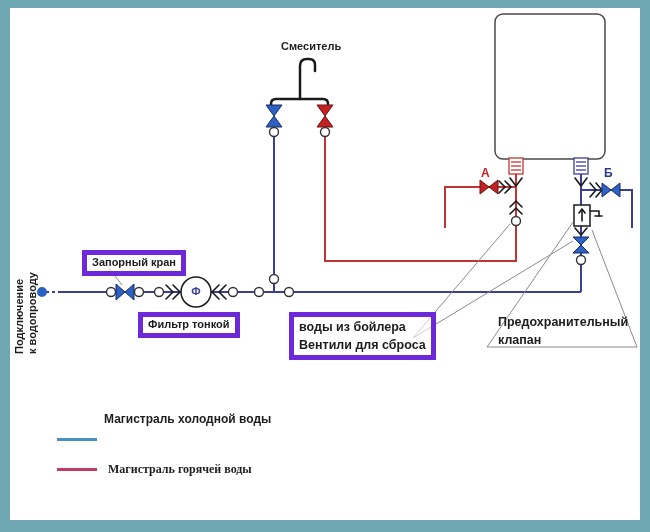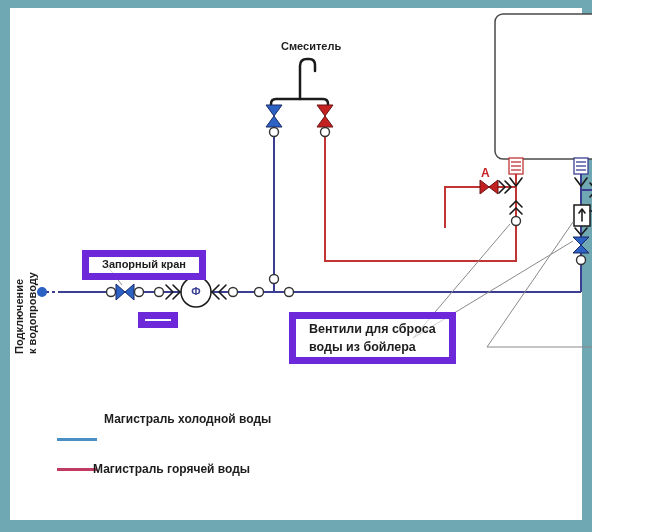--- a/index.html
+++ b/index.html
@@ -1,24 +1,24 @@
 <!DOCTYPE html>
 <html style="--frame: #6fa7b2; --cold_pipe: #3a3f94; --hot_pipe: #c03434; --valve_blue: #2b62c4; --valve_red: #c42222; --symbol: #1a1a1a; --leader: #8a8a8a; --legend_cold: #4a8fc4; --legend_hot: #c23a64; --text: #1d1d1d; --boiler_outline: #4a4a4a; --label_a: #c42222; --label_b: #2a3a8c;"><head>
 <meta charset="utf-8">
 <style>
   html,body{margin:0;padding:0;}
   body{font-family:"Liberation Sans",sans-serif;}
-  .frame{position:relative;width:592px;height:532px;background:var(--frame,#6fa7b2);overflow:hidden;}
+  .frame{position:relative;width:650px;height:532px;background:var(--frame,#6fa7b2);overflow:hidden;}
   .canvas{position:absolute;left:10px;top:8px;right:10px;bottom:12px;background:#ffffff;}
   svg.diagram{position:absolute;left:0;top:0;width:650px;height:532px;}
   .lbl{position:absolute;font-weight:bold;color:var(--text,#1d1d1d);white-space:nowrap;line-height:1.25;}
   .sz11{font-size:11px;}
   .sz12{font-size:12px;}
   .sz13{font-size:12.5px;line-height:1.45;}
-  .boxed{border:7px solid #6d28d9;padding:1px 13px;background:rgba(255,255,255,.6);}
+  .boxed{border:5px solid #6d28d9;padding:1px 5px;background:rgba(255,255,255,.6);}
   .vertical-wrap{position:absolute;left:13px;top:354px;width:0;height:0;}
   .vertical-inner{transform:rotate(-90deg);transform-origin:top left;width:110px;font-size:11px;font-weight:bold;color:var(--text);line-height:13px;}
   .red-lbl{color:var(--label_a,#c42222);}
   .navy-lbl{color:var(--label_b,#2a3a8c);}
   .filter-letter{color:var(--cold_pipe,#3a3f94);}
   .legend-swatch{position:absolute;width:40px;height:0;border-top:3px solid;}
   .sw-cold{border-color:var(--legend_cold,#4a8fc4);}
   .sw-hot{border-color:var(--legend_hot,#c23a64);}
   
   .pc{stroke:var(--cold_pipe,#3a3f94);stroke-width:2;fill:none;}
@@ -163,32 +163,37 @@
   <div class="vertical-wrap">
     <div class="vertical-inner">
       <div>Подключение</div>
       <div>к водопроводу</div>
     </div>
   </div>
 
   <div class="lbl sz11 boxed" style="left:82px;top:250px;">Запорный кран</div>
 
   <div class="lbl sz11 boxed" style="left:138px;top:312px;">
+    <div>Фильтр тонкой</div>
   </div>
 
   <div class="lbl sz11 filter-letter" style="left:189px;top:285px;width:14px;text-align:center;">Ф</div>
 
   <div class="lbl sz12 red-lbl" style="left:481px;top:166px;">А</div>
   <div class="lbl sz12 navy-lbl" style="left:604px;top:166px;">Б</div>
 
   <div class="lbl sz13 boxed" style="left:289px;top:312px;">
+    <div>воды из бойлера</div>
     <div>Вентили для сброса</div>
-    <div>воды из бойлера</div>
   </div>
 
+  <div class="lbl sz13" style="left:498px;top:313px;">
+    <div>Предохранительный</div>
+    <div>клапан</div>
+  </div>
 
   <div>
     <div class="legend-swatch sw-cold" style="left:57px;top:438px;"></div>
     <div class="lbl sz12" style="left:104px;top:412px;">Магистраль холодной воды</div>
     <div class="legend-swatch sw-hot" style="left:57px;top:468px;"></div>
-    <div class="lbl sz12" style="left:93px;top:462px;">Магистраль горячей воды</div>
+    <div class="lbl sz12" style="left:108px;top:462px;font-family:Liberation Serif, serif;">Магистраль горячей воды</div>
   </div>
 </div>
 
 </body></html>

